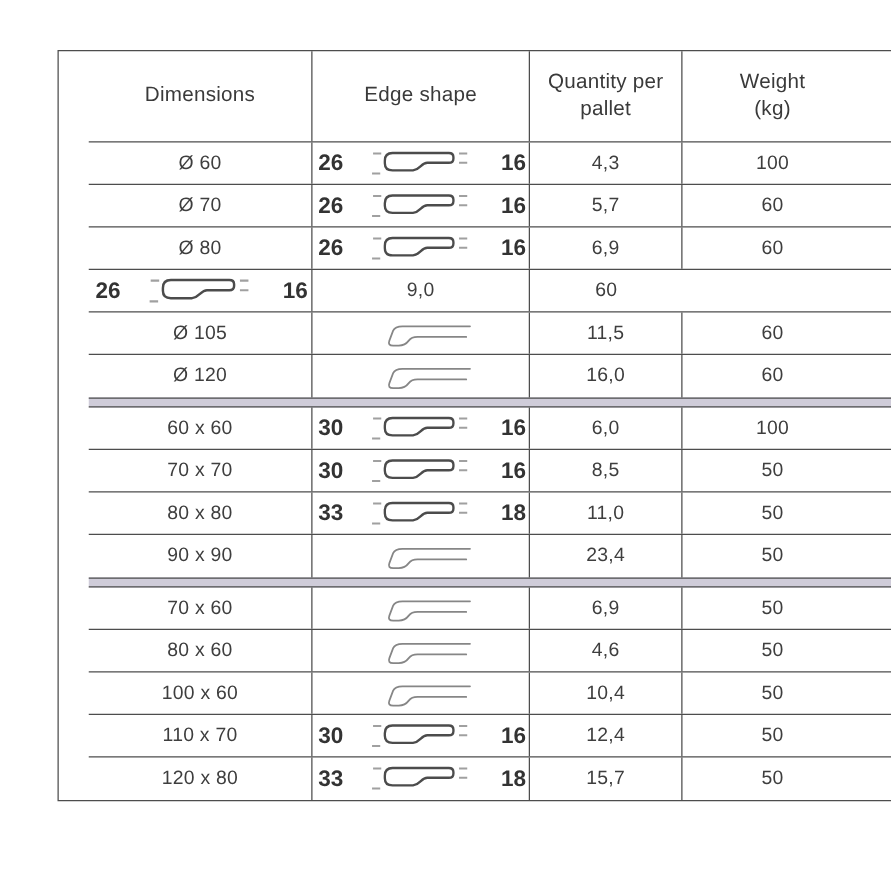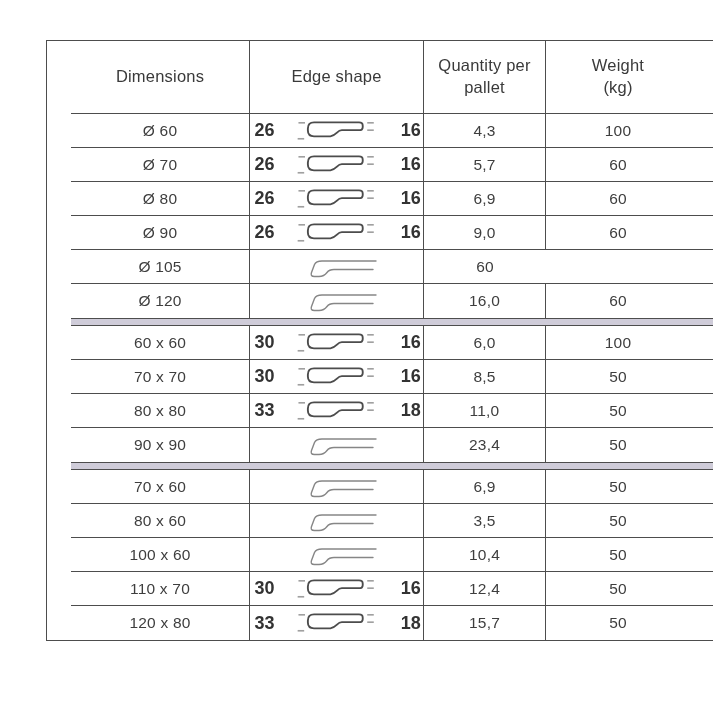--- a/index.html
+++ b/index.html
@@ -112,21 +112,20 @@
        <line x1="87" y1="5" x2="95" y2="5" stroke="#a0a0a0" stroke-width="2"></line>
        <line x1="87" y1="14" x2="95" y2="14" stroke="#a0a0a0" stroke-width="2"></line>
        <path d="M 22,4.5 L 77,4.5 Q 81.5,4.5 81.5,8.5 L 81.5,10 Q 81.5,14 77,14 L 56,14 C 50,14 49.5,20.5 42,21.5 L 22,21.5 Q 14.5,21.5 14.5,14.5 L 14.5,12 Q 14.5,4.5 22,4.5 Z" fill="none" stroke="#4c4c4c" stroke-width="2.3" stroke-linejoin="round"></path>
      </svg>
           <span class="edge-num right">16</span>
         </div>
         <div class="cell">6,9</div>
         <div class="cell">60</div>
       </div>
       <div class="row">
-        <div class="cell">Ø 90</div>
         <div class="cell edge-cell">
           <span class="edge-num left">26</span>
           <svg class="profile-svg" width="100" height="30" viewBox="0 0 100 30">
        <line x1="3" y1="5" x2="11" y2="5" stroke="#a0a0a0" stroke-width="2"></line>
        <line x1="2" y1="24.5" x2="10" y2="24.5" stroke="#a0a0a0" stroke-width="2"></line>
        <line x1="87" y1="5" x2="95" y2="5" stroke="#a0a0a0" stroke-width="2"></line>
        <line x1="87" y1="14" x2="95" y2="14" stroke="#a0a0a0" stroke-width="2"></line>
        <path d="M 22,4.5 L 77,4.5 Q 81.5,4.5 81.5,8.5 L 81.5,10 Q 81.5,14 77,14 L 56,14 C 50,14 49.5,20.5 42,21.5 L 22,21.5 Q 14.5,21.5 14.5,14.5 L 14.5,12 Q 14.5,4.5 22,4.5 Z" fill="none" stroke="#4c4c4c" stroke-width="2.3" stroke-linejoin="round"></path>
      </svg>
           <span class="edge-num right">16</span>
@@ -134,20 +133,21 @@
         <div class="cell">9,0</div>
         <div class="cell">60</div>
       </div>
       <div class="row">
         <div class="cell">Ø 105</div>
         <div class="cell edge-cell">
           <svg class="profile-svg" width="86" height="26" viewBox="0 0 86 26">
        <path d="M 82,7 L 28,7 Q 22,7 20.5,10.5 L 17.5,18.5 Q 16,22.5 20.5,22.5 L 25,22.5 Q 30,22.5 33,18.5 Q 35.2,15.5 40,15.5 L 79,15.5" fill="none" stroke="#868686" stroke-width="1.4" stroke-linejoin="round" stroke-linecap="round"></path>
      </svg>
         </div>
+        <div class="cell">11,5</div>
         <div class="cell">60</div>
       </div>
       <div class="row pre-sep">
         <div class="cell">Ø 120</div>
         <div class="cell edge-cell">
           <svg class="profile-svg" width="86" height="26" viewBox="0 0 86 26">
        <path d="M 82,7 L 28,7 Q 22,7 20.5,10.5 L 17.5,18.5 Q 16,22.5 20.5,22.5 L 25,22.5 Q 30,22.5 33,18.5 Q 35.2,15.5 40,15.5 L 79,15.5" fill="none" stroke="#868686" stroke-width="1.4" stroke-linejoin="round" stroke-linecap="round"></path>
      </svg>
         </div>
         <div class="cell">16,0</div>
@@ -223,21 +223,21 @@
         <div class="cell">6,9</div>
         <div class="cell">50</div>
       </div>
       <div class="row">
         <div class="cell">80 x 60</div>
         <div class="cell edge-cell">
           <svg class="profile-svg" width="86" height="26" viewBox="0 0 86 26">
        <path d="M 82,7 L 28,7 Q 22,7 20.5,10.5 L 17.5,18.5 Q 16,22.5 20.5,22.5 L 25,22.5 Q 30,22.5 33,18.5 Q 35.2,15.5 40,15.5 L 79,15.5" fill="none" stroke="#868686" stroke-width="1.4" stroke-linejoin="round" stroke-linecap="round"></path>
      </svg>
         </div>
-        <div class="cell">3,5</div>
+        <div class="cell">4,6</div>
         <div class="cell">50</div>
       </div>
       <div class="row">
         <div class="cell">100 x 60</div>
         <div class="cell edge-cell">
           <svg class="profile-svg" width="86" height="26" viewBox="0 0 86 26">
        <path d="M 82,7 L 28,7 Q 22,7 20.5,10.5 L 17.5,18.5 Q 16,22.5 20.5,22.5 L 25,22.5 Q 30,22.5 33,18.5 Q 35.2,15.5 40,15.5 L 79,15.5" fill="none" stroke="#868686" stroke-width="1.4" stroke-linejoin="round" stroke-linecap="round"></path>
      </svg>
         </div>
         <div class="cell">10,4</div>

